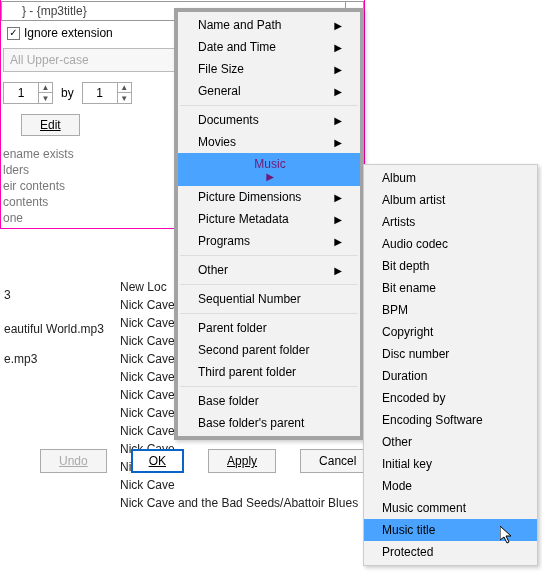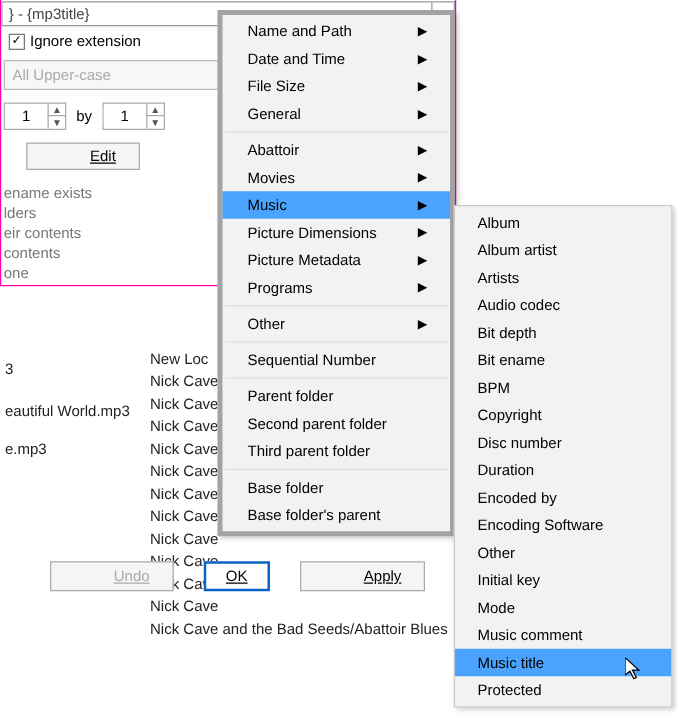--- a/index.html
+++ b/index.html
@@ -1,55 +1,55 @@
 <!DOCTYPE html>
 <html><head>
 <meta charset="utf-8">
 <style>
 * { box-sizing: border-box; margin: 0; padding: 0; font-family: "Segoe UI", Tahoma, sans-serif; font-size: 12px; }
 body { width: 542px; height: 580px; background: #fff; position: relative; overflow: hidden; }
 
 .panel { position: absolute; left: 0; top: 0; width: 365px; border: 1px solid #ff00b4; border-top: none; }
 .pattern-row { display: flex; align-items: center; height: 22px; }
-.pattern-input { flex: 1; border: 1px solid #999; height: 20px; padding: 0 5px; background: #fff; color: #444; }
+.pattern-input { flex: 1; border: 1px solid #999; height: 20px; padding: 0 20px; background: #fff; color: #444; }
 .combo-btn { width: 18px; height: 20px; border: 1px solid #999; border-left: none; display:flex; align-items:center; justify-content:center; cursor: pointer; }
 .combo-btn svg { width: 8px; height: 6px; }
 
 .chk-row { display:flex; align-items:center; gap:4px; padding:4px 6px; }
 .chk { width:13px; height:13px; border:1px solid #777; display:inline-flex; align-items:center; justify-content:center; font-size:10px; line-height:10px; }
 
 .faded-field { margin: 4px 2px; border:1px solid #bbb; background:#f7f7f7; color:#aaa; padding:4px 6px; }
 
 .spin-row { display:flex; gap:8px; align-items:center; padding:6px 2px; }
 .spin { width:50px; height:22px; border:1px solid #aaa; display:flex; align-items:center; }
 .spin input { width:34px; border:none; text-align:center; }
 .spin-btns { width:15px; display:flex; flex-direction:column; }
 .spin-btns div { height:10px; border-left:1px solid #aaa; display:flex; align-items:center; justify-content:center; font-size:8px; color:#555; }
 .spin-btns div:first-child { border-bottom:1px solid #aaa; }
 
 .btn { border:1px solid #aaa; background:#f5f5f5; padding:3px 18px; cursor:pointer; }
-.btn-u { text-decoration: underline; margin-left: 32px; }
+.btn-u { text-decoration: underline; }
 .edit-row { padding: 4px 2px 8px 20px; }
 
 .list-block { padding: 2px 2px 2px 2px; color:#444; }
 .list-block div { padding:1px 0; }
 .trunc { color:#777; }
 
 .filecol { position:absolute; left:0; top:278px; width:174px; }
 .filecol div { padding:2px 4px; white-space:nowrap; overflow:hidden; color:#222; }
 .newloc-col { position:absolute; left:116px; top:278px; width:248px; }
 .newloc-col div { padding:2px 4px; white-space:nowrap; overflow:hidden; color:#222; }
 
 .button-bar { position:absolute; left:40px; top:449px; display:flex; gap:24px; }
 .btn-ok { border:2px solid #0a64c8; background:#fff; padding:3px 16px;text-decoration:underline; }
 .btn-disabled { color:#aaa; }
 
 .menu { position:absolute; top:8px; left:174px; width:190px; background:#f2f2f2; border:4px solid #a3a3a3; box-shadow:2px 2px 4px rgba(0,0,0,.2); padding:2px 0; }
 .menu-item { display:flex; align-items:center; justify-content:space-between; padding:4px 18px 4px 20px; cursor:pointer; }
-.menu-item.highlight { background:#4aa3ff; color:#000000; }
+.menu-item.highlight { background:#4aa3ff; color:#701a75;flex-direction:column; }
 .menu-sep { height:1px; background:#ddd; margin:3px 2px; }
 .menu-arrow { font-size:10px; }
 
 .submenu { position:absolute; top:164px; left:363px; width:175px; background:#f2f2f2; border:1px solid #ccc; box-shadow:2px 2px 4px rgba(0,0,0,.2); padding:2px 0; }
 .submenu-item { padding:4px 10px 4px 18px; cursor:pointer; }
 .submenu-item.highlight { background:#4aa3ff; }
 
 .cursor { position:absolute; left:500px; top:526px; pointer-events:none; }
 </style>
 </head>
@@ -148,21 +148,21 @@
     <div class="menu-item">
       <span>File Size</span>
       <span class="menu-arrow">▶</span>
     </div>
     <div class="menu-item">
       <span>General</span>
       <span class="menu-arrow">▶</span>
     </div>
     <div class="menu-sep"></div>
     <div class="menu-item">
-      <span>Abattoir</span>
+      <span>Documents</span>
       <span class="menu-arrow">▶</span>
     </div>
     <div class="menu-item">
       <span>Movies</span>
       <span class="menu-arrow">▶</span>
     </div>
     <div class="menu-item highlight">
       <span>Music</span>
       <span class="menu-arrow">▶</span>
     </div>

